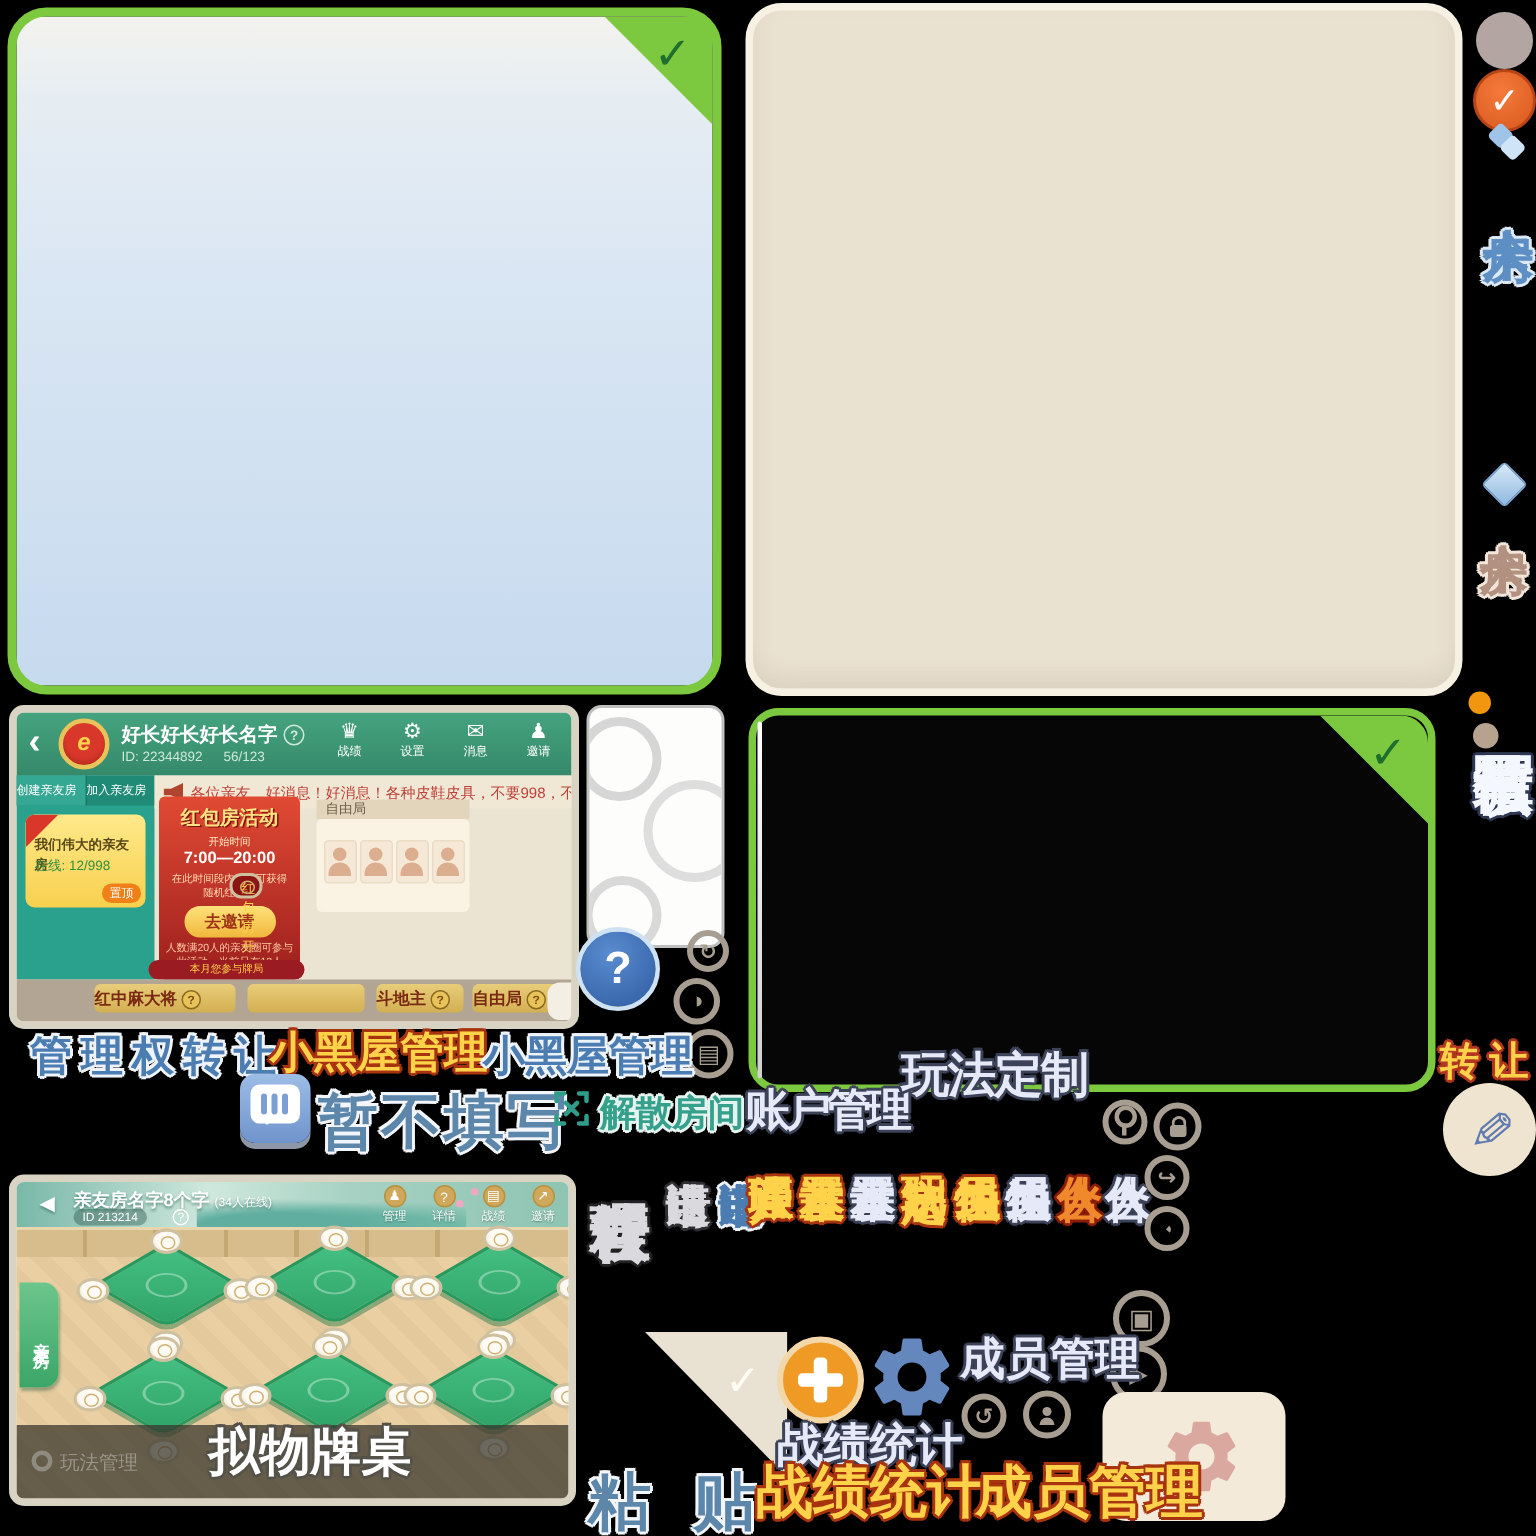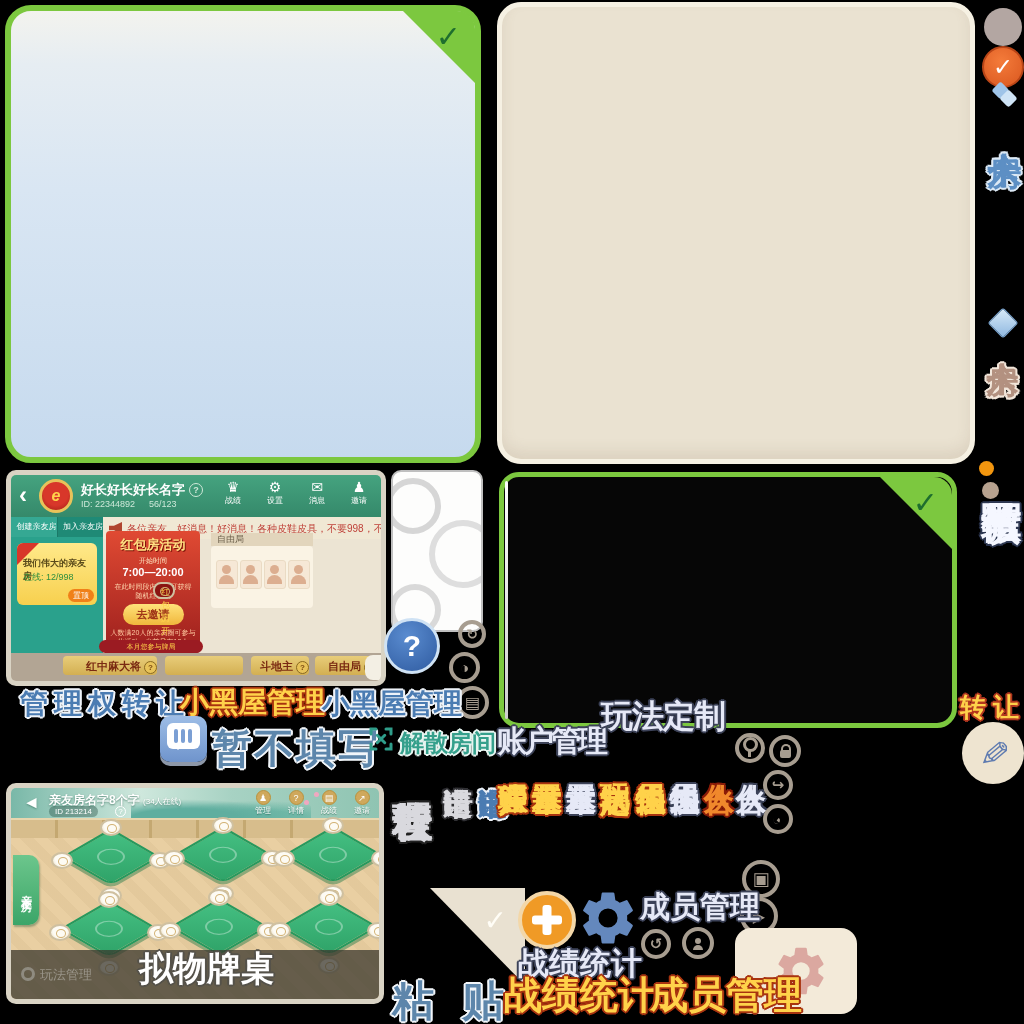--- a/index.html
+++ b/index.html
@@ -96,21 +96,21 @@
   #g1 .qr{display:inline-flex;width:12px;height:12px;border:1px solid #cfe8d8;border-radius:50%;color:#cfe8d8;
      font-size:9px;align-items:center;justify-content:center;margin-left:4px;vertical-align:1px;}
   #g1 .sub{position:absolute;left:70px;top:24px;color:#cde8d8;font-size:9px;}
   #g1 .sub .mem{margin-left:14px;}
   #g1 .nav{position:absolute;right:6px;top:4px;display:flex;gap:10px;}
   #g1 .nav .it{width:32px;text-align:center;color:#fff;}
   #g1 .nav .ig{font-size:14px;line-height:16px;}
   #g1 .nav .lb{font-size:8px;}
   #g1 .side{position:absolute;left:0;top:42px;width:92px;height:136px;background:#2aa18c;}
   #g1 .side .tabs{display:flex;height:20px;background:#1f8a76;}
-  #g1 .side .tabs span{flex:1;color:#fff;font-size:8px;text-align:right;line-height:20px;}
+  #g1 .side .tabs span{flex:1;color:#fff;font-size:8px;text-align:left;line-height:20px;}
   #g1 .side .tabs span:first-child{background:#35a893;border-right:1px solid #1a7a68;}
   #g1 .ycard{position:absolute;left:6px;top:26px;width:80px;height:62px;border-radius:6px;
      background:linear-gradient(#ffe98a,#f7d04e);}
   #g1 .ycard .rib{position:absolute;left:0;top:0;width:22px;height:22px;
      clip-path:polygon(0 0,100% 0,0 100%);background:#d8372a;border-top-left-radius:6px;}
   #g1 .ycard .nm{position:absolute;left:6px;top:14px;width:70px;color:#5a4a1a;font-size:9px;font-weight:bold;}
   #g1 .ycard .on{position:absolute;left:6px;top:28px;color:#2f8f3f;font-size:9px;}
   #g1 .ycard .pin{position:absolute;right:3px;bottom:3px;background:#f08018;color:#fff;font-size:8px;
      padding:1px 5px;border-radius:7px;}
   #g1 .mq{position:absolute;left:92px;top:42px;width:278px;height:22px;background:#f0e8d4;overflow:hidden;}
@@ -131,21 +131,21 @@
   #g1 .freelabel{position:absolute;left:200px;top:58px;width:96px;height:13px;background:#e2d5bc;
      color:#6b5f4a;font-size:9px;line-height:13px;padding-left:6px;}
   #g1 .room{position:absolute;left:200px;top:71px;width:102px;height:62px;background:#faf3e4;border-radius:4px;}
   #g1 .room .av{position:absolute;top:14px;width:20px;height:27px;background:#f6e8d6;border:1px solid #eadbc4;border-radius:3px;}
   #g1 .room .av::before{content:'';position:absolute;left:5px;top:4px;width:9px;height:9px;border-radius:50%;background:#dcae90;}
   #g1 .room .av::after{content:'';position:absolute;left:2px;top:14px;width:15px;height:9px;border-radius:8px 8px 0 0;background:#dcae90;}
   #g1 .month{position:absolute;left:88px;top:165px;width:104px;height:13px;background:#9b1b22;border-radius:7px;
      color:#ffd24a;font-size:7px;line-height:13px;text-align:center;}
   #g1 .tabbar{position:absolute;left:0;top:178px;width:370px;height:28px;background:#b2a594;}
   #g1 .gtab{position:absolute;top:3px;height:19px;background:linear-gradient(#e8cd7a,#d3af52);border-radius:4px;
-     color:#7a2a12;font-size:11px;font-weight:bold;line-height:21px;text-align:right;}
+     color:#7a2a12;font-size:11px;font-weight:bold;line-height:21px;text-align:left;}
   #g1 .gtab .qq{display:inline-flex;width:11px;height:11px;border:1px solid #8a6a20;border-radius:50%;
      background:#e8c35a;color:#7a4a10;font-size:8px;align-items:center;justify-content:center;margin-left:3px;vertical-align:0;}
   #g1 .wpill{position:absolute;right:0;top:2px;width:16px;height:25px;background:#f3efe4;border-radius:8px 0 0 8px;}
   
   #g2{left:6px;top:783px;width:378px;height:221px;}
   #g2 .art{position:absolute;left:0;top:0;width:368px;height:30px;
      background:linear-gradient(90deg,#79b8a8,#cfe8dd 35%,#a7d2c3 60%,#8fc4b2);}
   #g2 .art::before{content:'';position:absolute;left:120px;top:8px;width:180px;height:22px;border-radius:50% 50% 0 0;
      background:radial-gradient(ellipse at 30% 100%,#5fae9f 30%,transparent 60%),
                 radial-gradient(ellipse at 70% 100%,#6fb7a6 25%,transparent 55%);}

